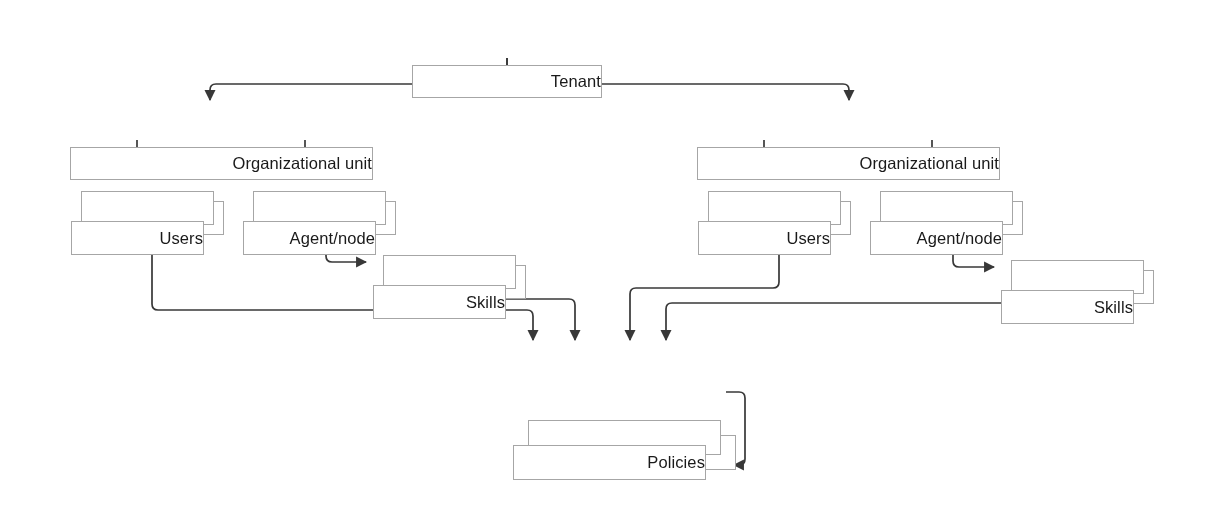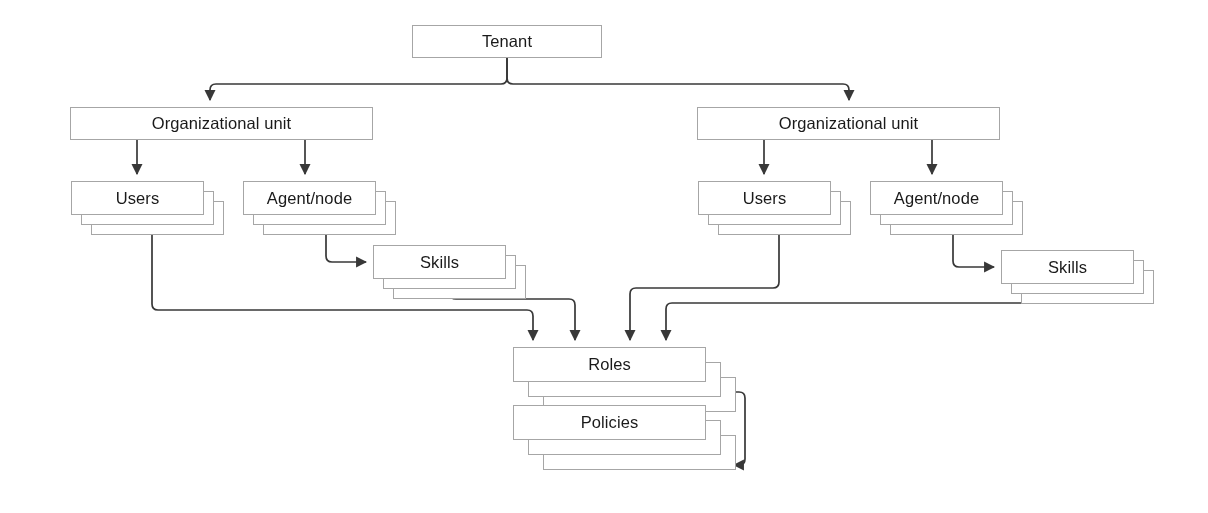--- a/index.html
+++ b/index.html
@@ -33,21 +33,22 @@
   }
   .card {
     position: absolute;
     box-sizing: border-box;
     background: #ffffff;
     border: 1.4px solid #a6a6a6;
   }
   .card.front {
     display: flex;
     align-items: center;
-    justify-content: center;
+    justify-content: flex-end;
+    margin-top: 40px;
   }
   .card-label {
     font-family: "Liberation Sans", sans-serif;
     font-size: 16.5px;
     color: #1a1a1a;
     line-height: 1;
     white-space: nowrap;
     letter-spacing: 0.1px;
   }
 </style>
@@ -152,27 +153,20 @@
   </div>
 
   <div class="node" style="left:1001px; top:250px; width:153px; height:54px;">
     <div class="card" style="left:20px; top:20px; width:133px; height:34px;"></div>
     <div class="card" style="left:10px; top:10px; width:133px; height:34px;"></div>
     <div class="card front" style="left:0; top:0; width:133px; height:34px;">
       <span class="card-label">Skills</span>
     </div>
   </div>
 
-  <div class="node" style="left:513px; top:347px; width:233px; height:65px;">
-    <div class="card" style="left:30px; top:30px; width:193px; height:35px;"></div>
-    <div class="card" style="left:15px; top:15px; width:193px; height:35px;"></div>
-    <div class="card front" style="left:0; top:0; width:193px; height:35px;">
-      <span class="card-label">Roles</span>
-    </div>
-  </div>
 
   <div class="node" style="left:513px; top:405px; width:233px; height:65px;">
     <div class="card" style="left:30px; top:30px; width:193px; height:35px;"></div>
     <div class="card" style="left:15px; top:15px; width:193px; height:35px;"></div>
     <div class="card front" style="left:0; top:0; width:193px; height:35px;">
       <span class="card-label">Policies</span>
     </div>
   </div>
 
 </div>

